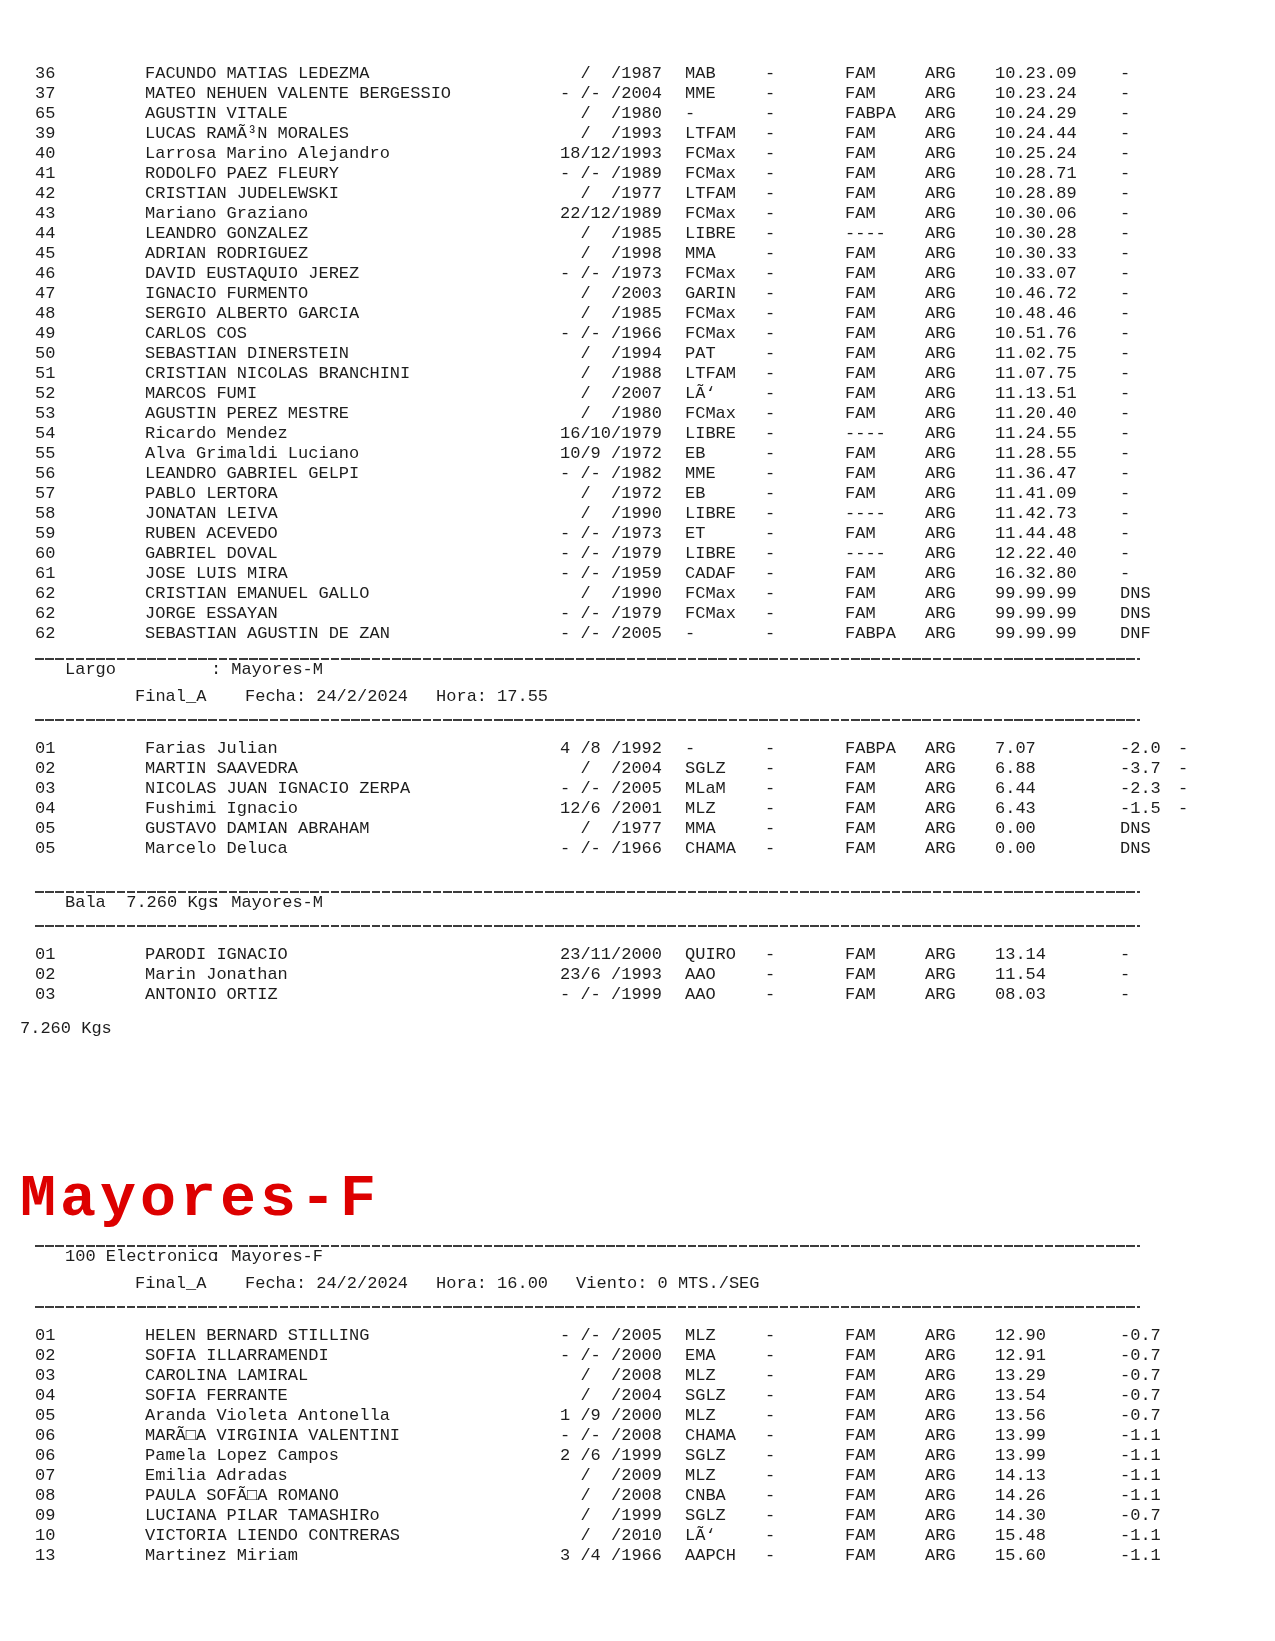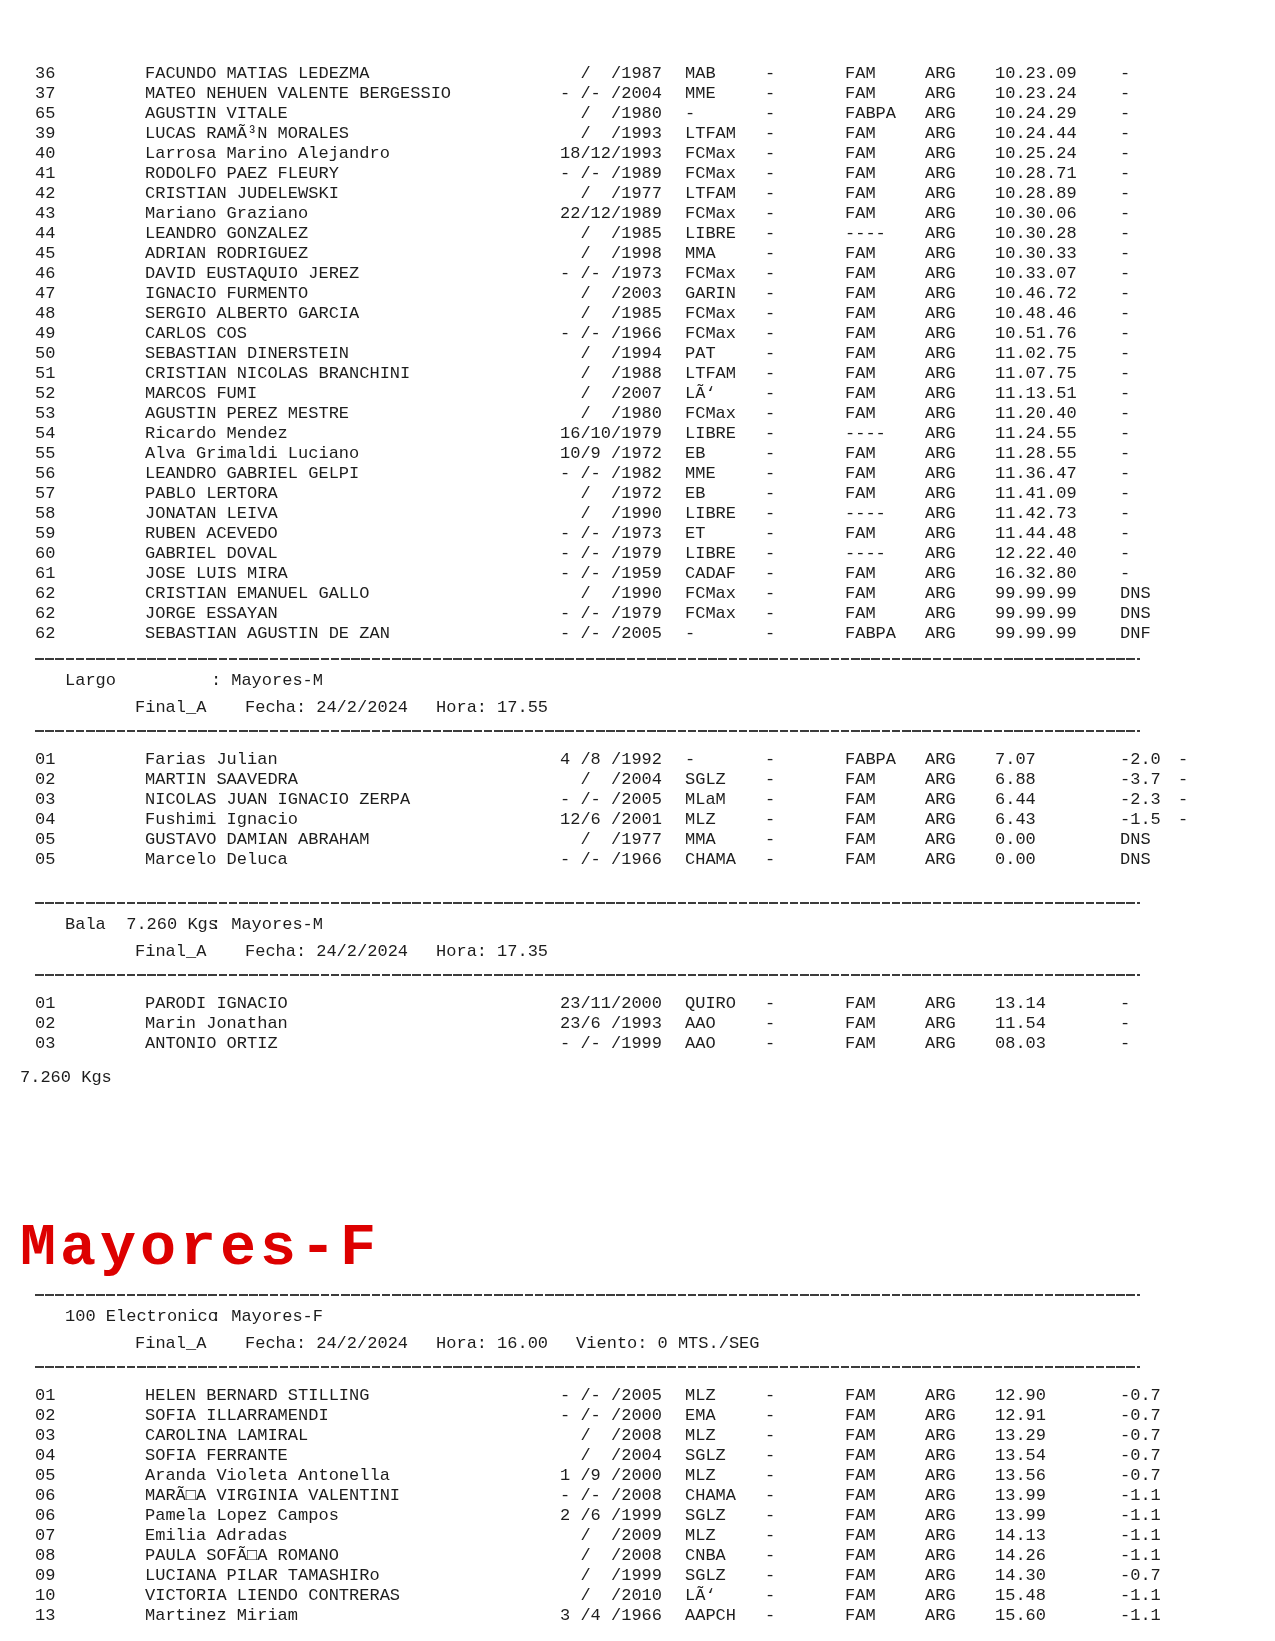--- a/index.html
+++ b/index.html
@@ -16,21 +16,21 @@
     color: #1d1d1d;
   }
   .rule {
     height: 2px;
     width: 1105px;
     background: repeating-linear-gradient(90deg, #3c3c3c 0 8.6px, rgba(0,0,0,0) 8.6px 10.2px);
     margin-top: 14px;
   }
   .section[data-section="2"] .rule:first-child { margin-top: 32px; }
   .rule-b { margin-top: 12px; margin-bottom: 3px; }
-  .hl1 { margin-left: 30px; margin-top: 11px; white-space: pre; }
+  .hl1 { margin-left: 30px; margin-top: 0; white-space: pre; }
   .ev   { display: inline-block; width: 146px; white-space: pre; }
   .cat  { margin-left: 10px; }
   .hl2 { margin-left: 55px; white-space: pre; }
   .round { display: inline-block; width: 110px; margin-left: 45px; }
   .lab { display: inline-block; }
   .val { display: inline-block; margin: 7px 28px 0 10px; }
   .rows { margin-top: 18px; }
   .row {
     display: grid;
     grid-template-columns: 110px 415px 125px 80px 80px 80px 70px 125px 58px 32px;
@@ -480,21 +480,20 @@
           <span class="c c-country">ARG</span>
           <span class="c c-result">0.00</span>
           <span class="c c-wind_or_status">DNS</span>
           <span class="c c-note"></span>
         </div>
       </div>
     </div>
   <div class="section" data-section="2">
       <div class="rule"></div>
       <div class="hl1"><span class="ev">Bala  7.260 Kgs</span><span class="colon">:</span><span class="cat">Mayores-M</span></div>
-      <div class="hl2"><span class="round">Final_A</span><span class="lab">Fecha:</span><span class="val">24/2/2024</span><span class="lab">Hora:</span><span class="val">17.35</span></div>
       <div class="rule rule-b"></div>
       <div class="rows">
         <div class="row">
           <span class="c c-place">01</span>
           <span class="c c-name">PARODI IGNACIO</span>
           <span class="c c-birthdate">23/11/2000</span>
           <span class="c c-club">QUIRO</span>
           <span class="c c-mark1">-</span>
           <span class="c c-federation">FAM</span>
           <span class="c c-country">ARG</span>

